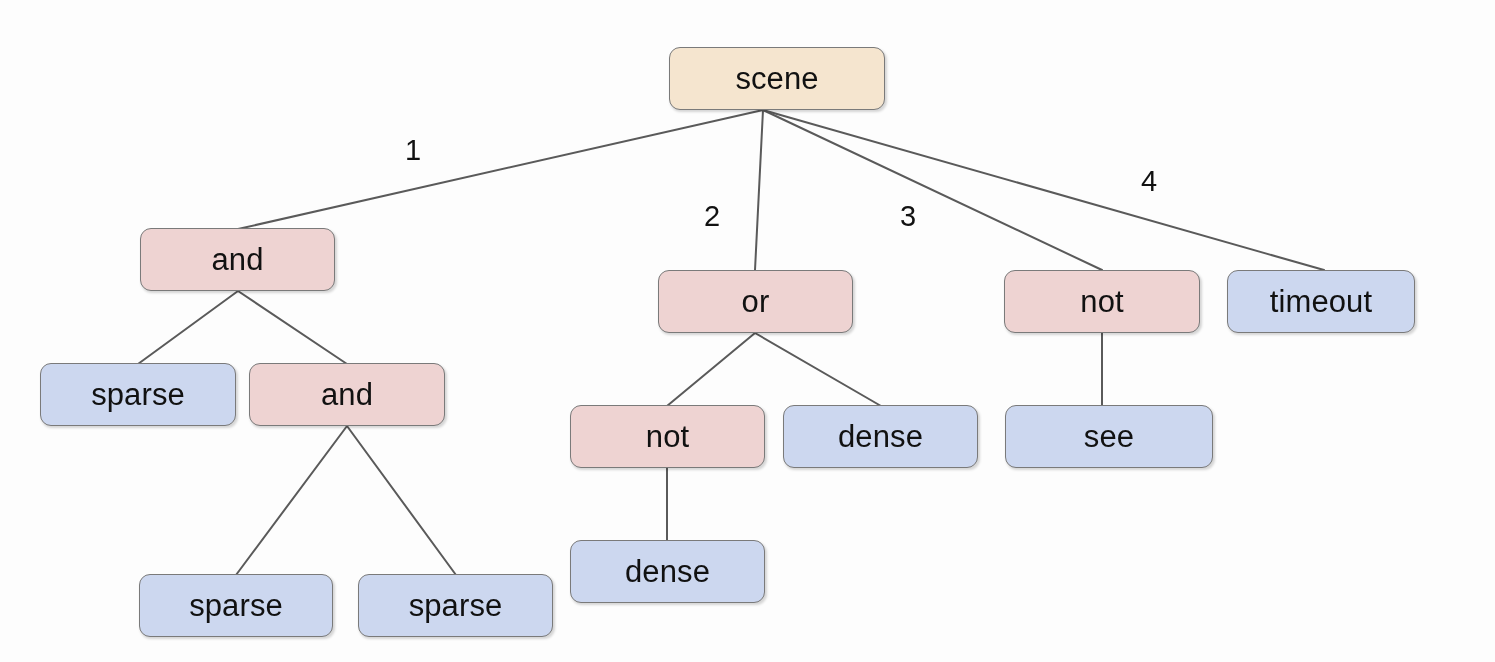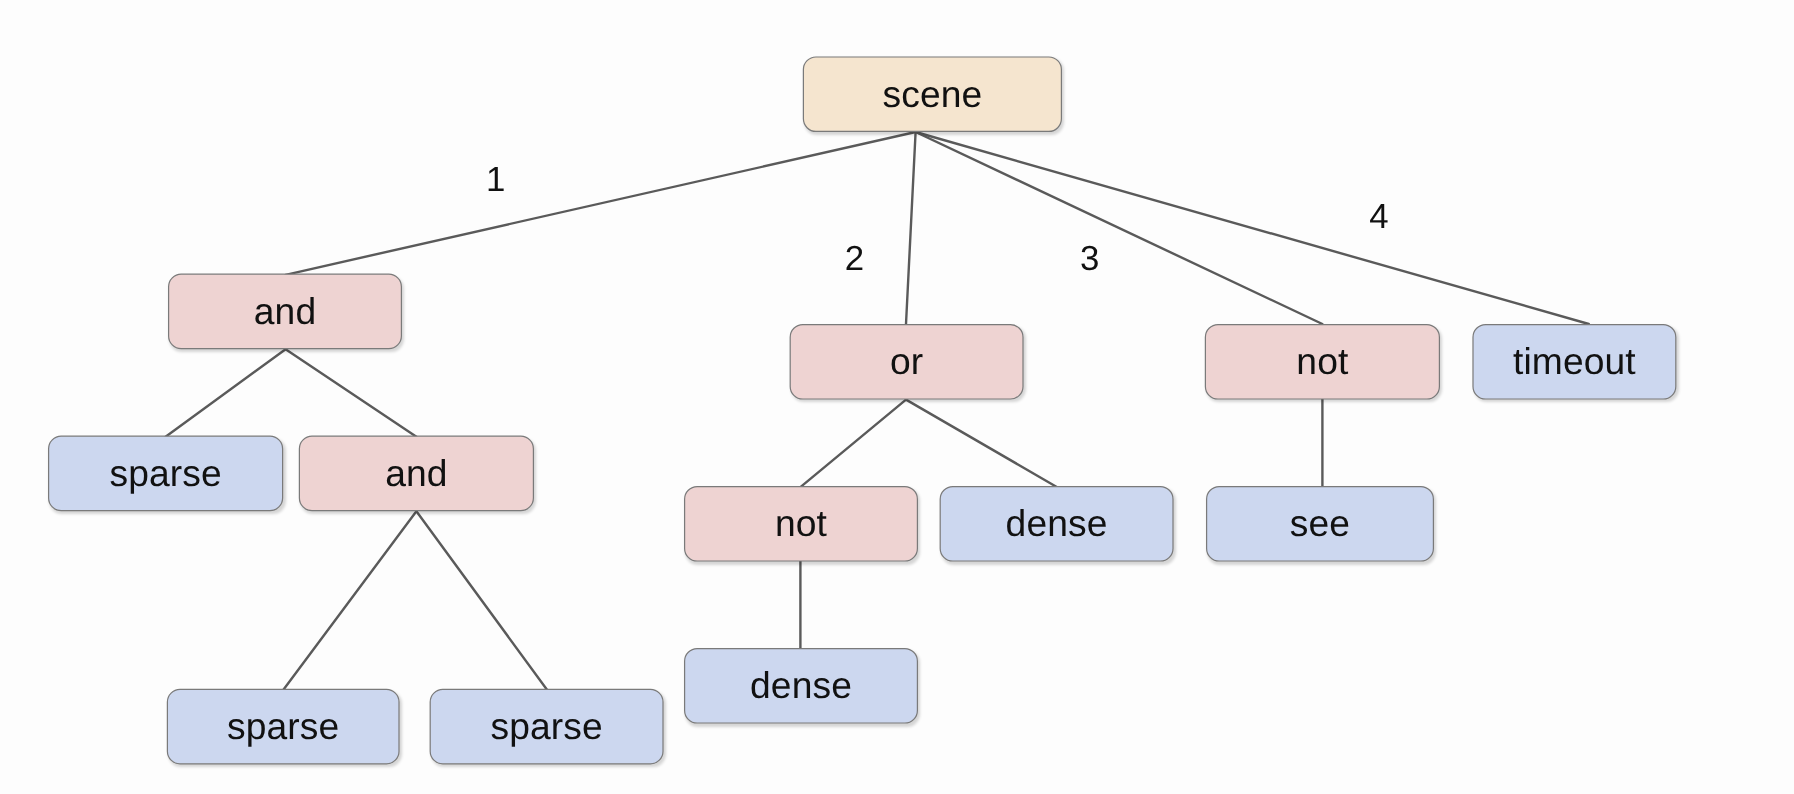--- a/index.html
+++ b/index.html
@@ -94,24 +94,24 @@
       </div>
       <div class="node" style="left: 783px; top: 405px; width: 195px; height: 63px; background: rgb(204, 215, 239); border-color: rgb(122, 122, 122);">
         <span class="node-label">dense</span>
       </div>
       <div class="node" style="left: 570px; top: 540px; width: 195px; height: 63px; background: rgb(204, 215, 239); border-color: rgb(122, 122, 122);">
         <span class="node-label">dense</span>
       </div>
       <div class="node" style="left: 1004px; top: 270px; width: 196px; height: 63px; background: rgb(238, 211, 210); border-color: rgb(122, 122, 122);">
         <span class="node-label">not</span>
       </div>
-      <div class="node" style="left: 1005px; top: 405px; width: 190px; height: 63px; background: rgb(204, 215, 239); border-color: rgb(122, 122, 122);">
+      <div class="node" style="left: 1005px; top: 405px; width: 208px; height: 63px; background: rgb(204, 215, 239); border-color: rgb(122, 122, 122);">
         <span class="node-label">see</span>
       </div>
-      <div class="node" style="left: 1227px; top: 270px; width: 170px; height: 63px; background: rgb(204, 215, 239); border-color: rgb(122, 122, 122);">
+      <div class="node" style="left: 1227px; top: 270px; width: 188px; height: 63px; background: rgb(204, 215, 239); border-color: rgb(122, 122, 122);">
         <span class="node-label">timeout</span>
       </div>
     </div>
   <div id="edge-labels">
       <div class="edge-label" style="left: 405px; top: 136px;">1</div>
       <div class="edge-label" style="left: 704px; top: 202px;">2</div>
       <div class="edge-label" style="left: 900px; top: 202px;">3</div>
       <div class="edge-label" style="left: 1141px; top: 167px;">4</div>
     </div>
 </div>

